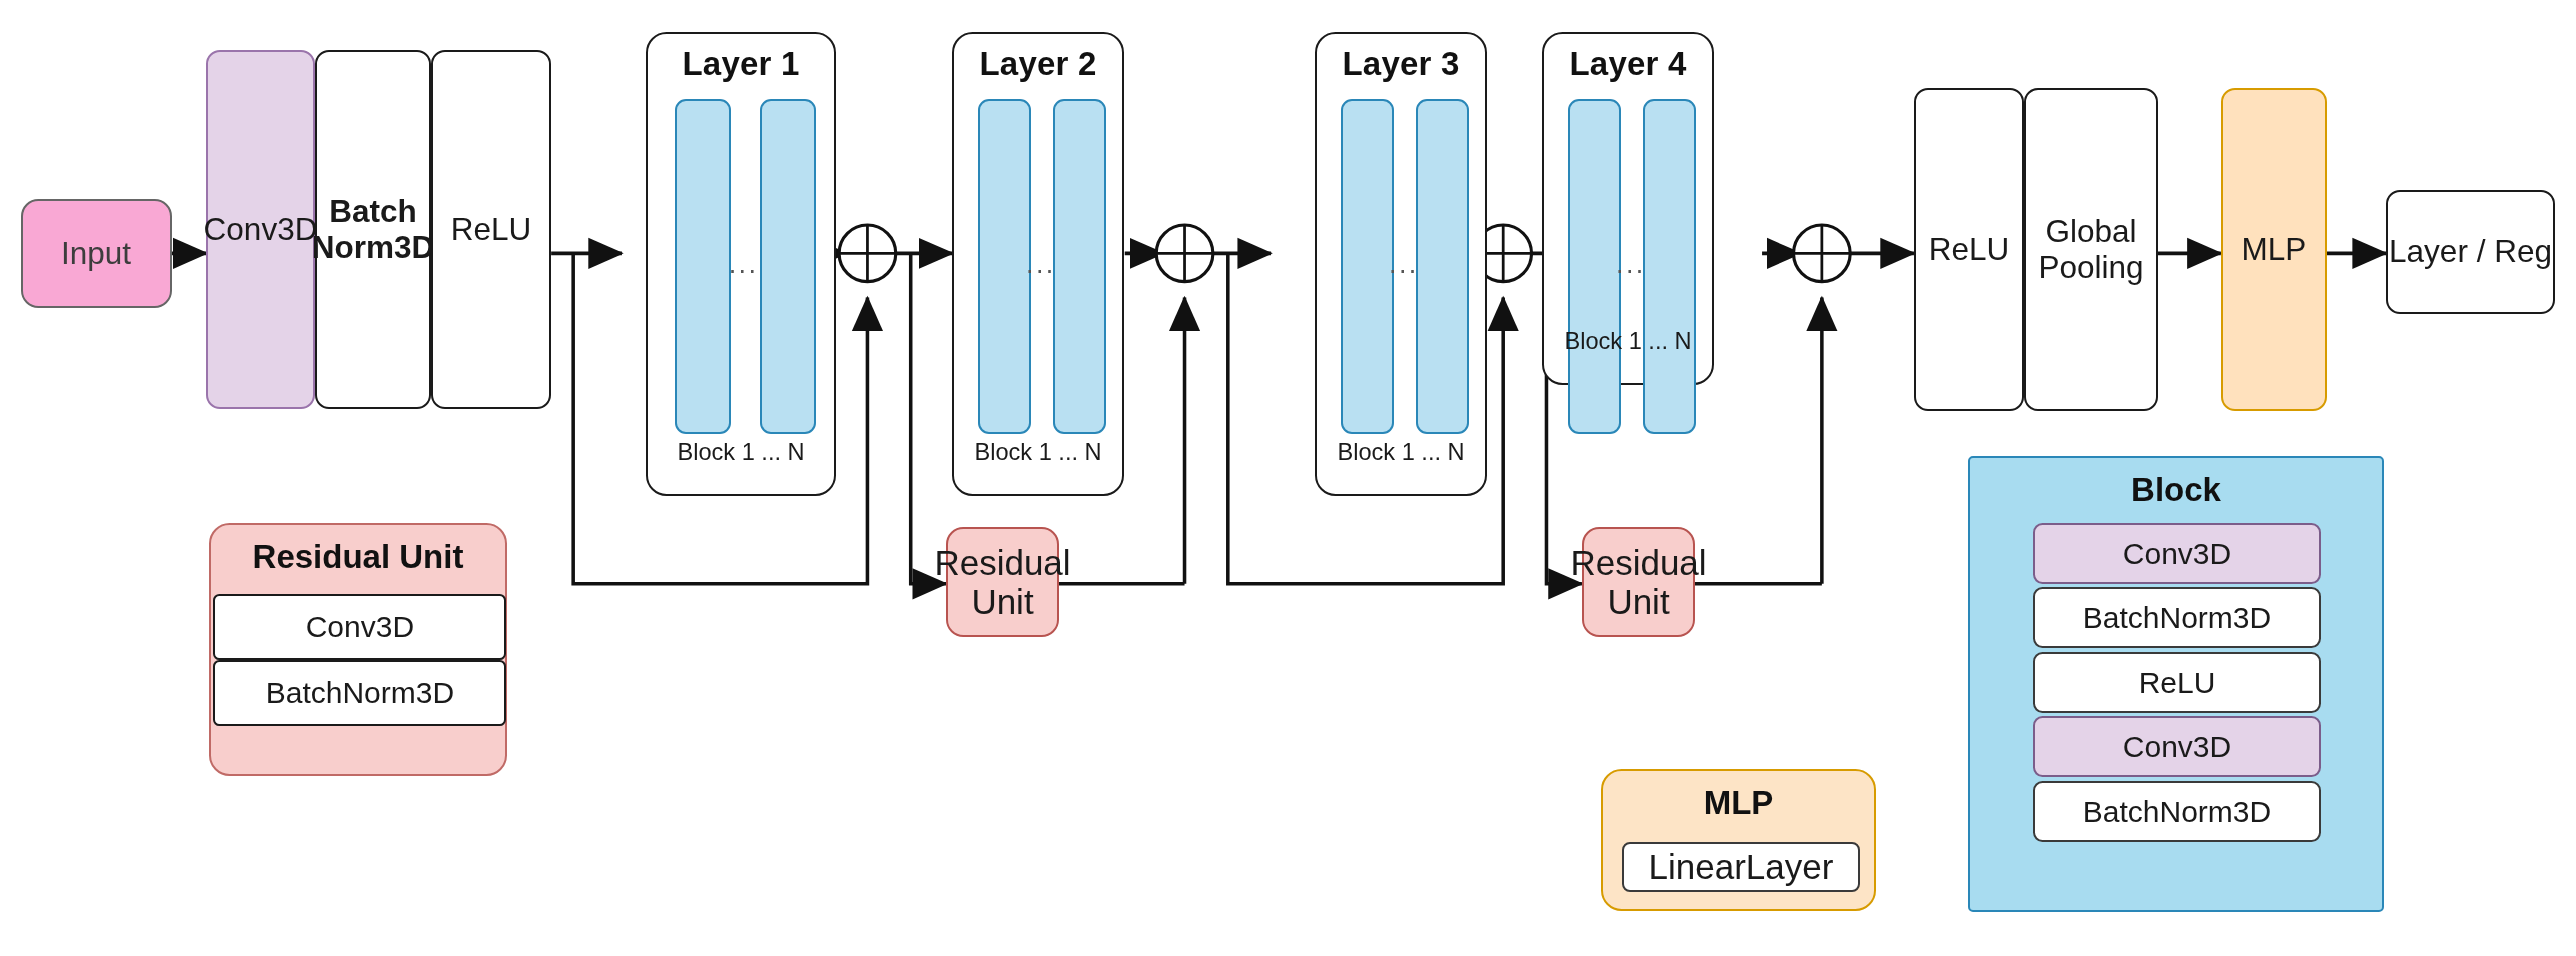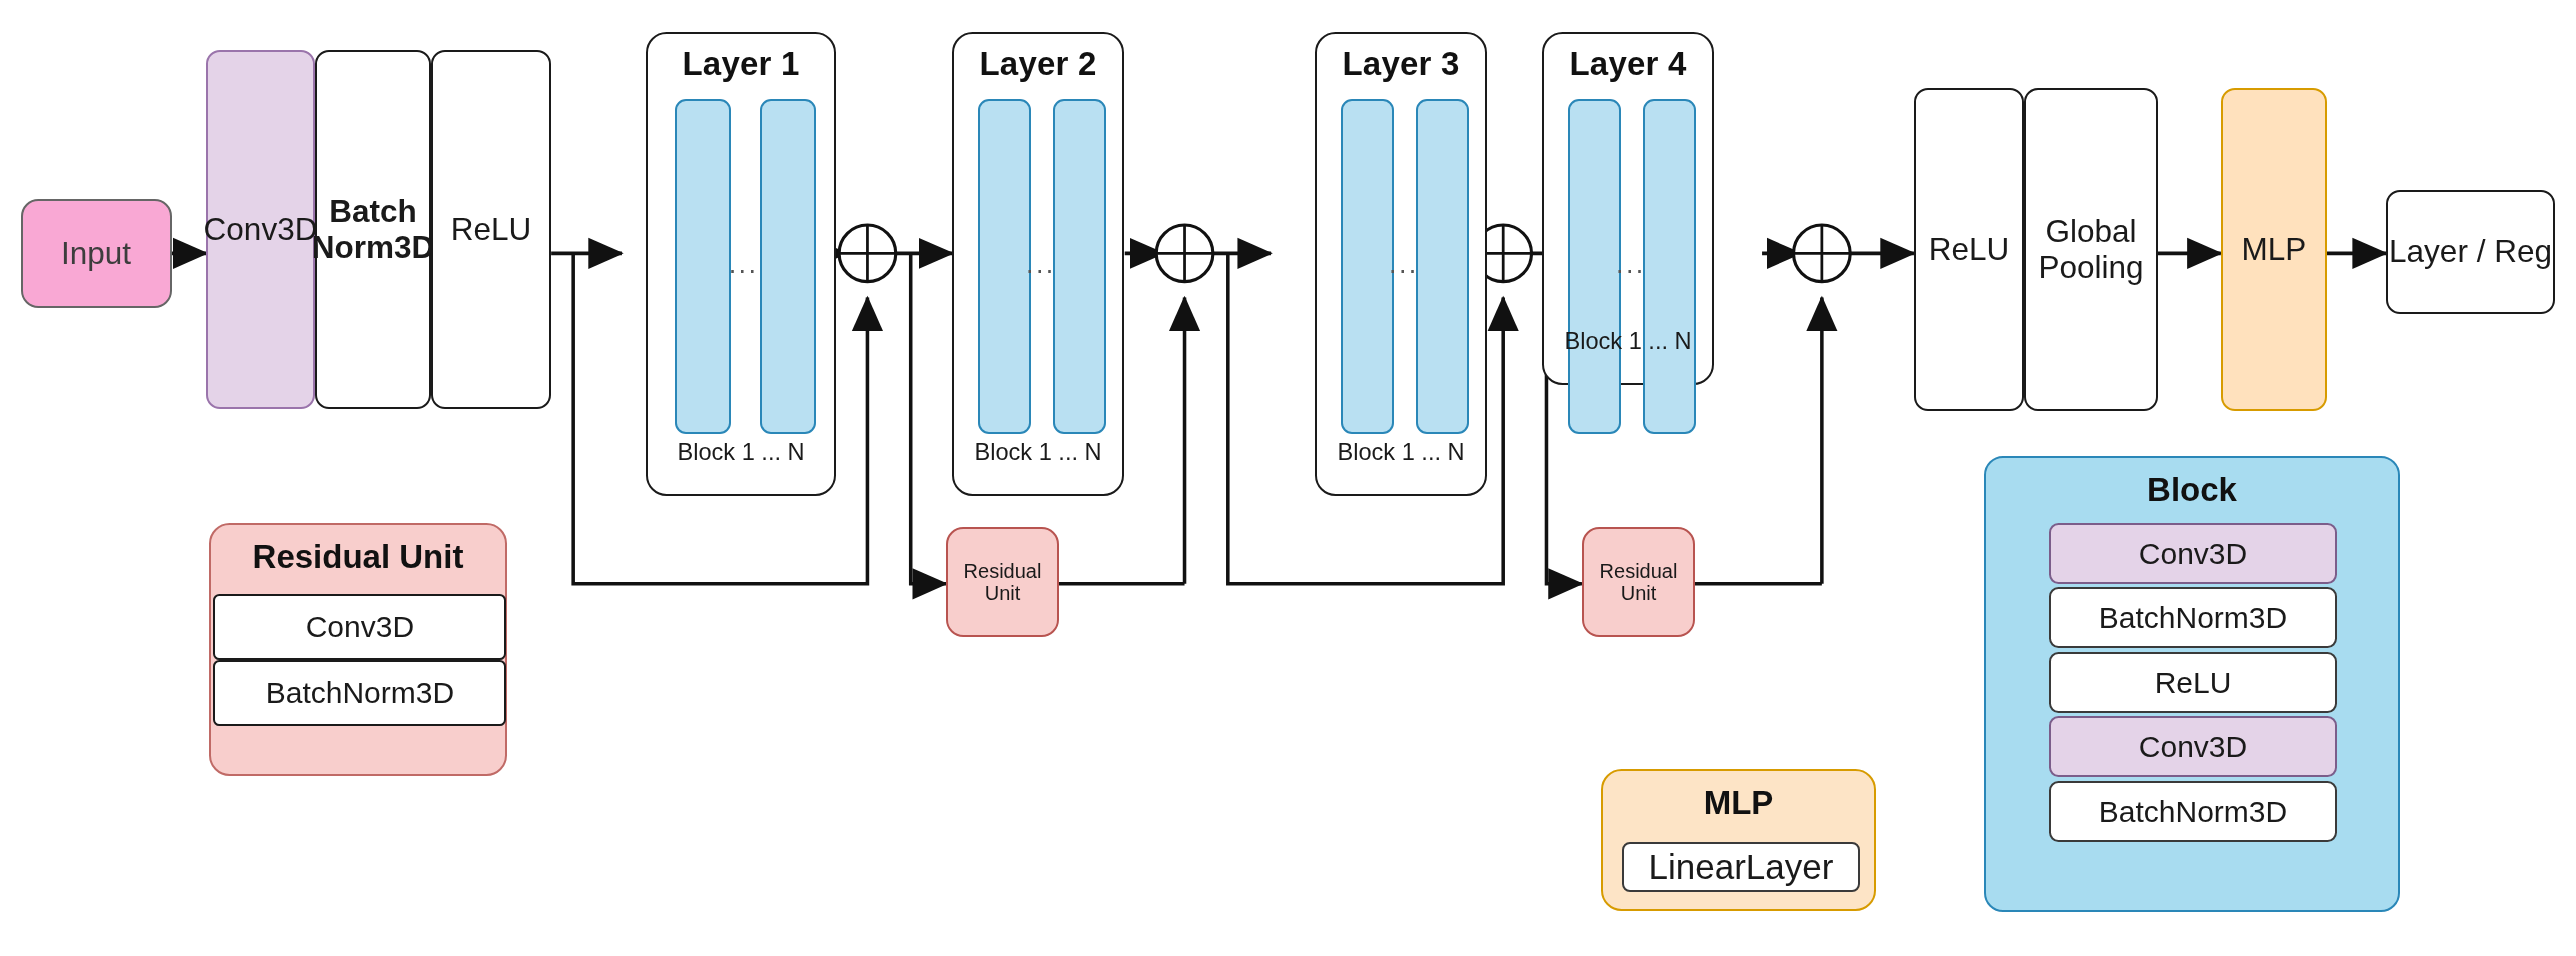--- a/index.html
+++ b/index.html
@@ -11,21 +11,21 @@
   #stage{position:absolute;left:0;top:0;width:2576px;height:956px;}
 
   
   .node{
     position:absolute;box-sizing:border-box;
     display:flex;align-items:center;justify-content:center;
     text-align:center;line-height:1.12;
     border:2.4px solid #1a1a1a;border-radius:14px;background:#ffffff;
     color:#1a1a1a;font-size:31.5px;
   }
-  .node.sm{font-size:20px;}
+  .node.sm{font-size:35px;}
 
   .input-node{background:#f9a8d4;border-color:#666666;border-radius:17.3px;color:#3d3d3d;}
   .conv-node{background:#e4d3e8;border-color:#9a74ab;}
   .mlp-node{background:#ffe1bd;border-color:#d79b00;}
   .res-node{background:#f8cecc;border-color:#b85450;border-radius:17.3px;}
   .blockcol{background:#b9e0f2;border:2.4px solid #2a87b8;border-radius:11px;}
 
   
   .layer-box{
     position:absolute;box-sizing:border-box;
@@ -59,21 +59,21 @@
     background:#ffffff;border:2.4px solid #1a1a1a;border-radius:6.3px;
     font-size:30px;color:#1a1a1a;
   }
   .legend-mlp{
     position:absolute;box-sizing:border-box;
     background:#fde4c6;border:2.4px solid #d79b00;border-radius:20.5px;
   }
   .legend-mlp .legend-row{border-color:#3a3a3a;border-radius:7.9px;}
   .legend-block{
     position:absolute;box-sizing:border-box;
-    background:#a8dcf0;border:2.4px solid #2a87b8;border-radius:19px;margin-left:16px;
+    background:#a8dcf0;border:2.4px solid #2a87b8;border-radius:5px;
   }
   .legend-block .legend-row{border-color:#3a3a3a;border-radius:9.4px;}
   .legend-block .legend-row.conv{background:#e4d3e8;border-color:#7b5d8a;}
 
   svg.wires{position:absolute;left:0;top:0;width:2576px;height:956px;pointer-events:none;}
 </style>
 </head>
 <body>
 
 <div id="stage">

